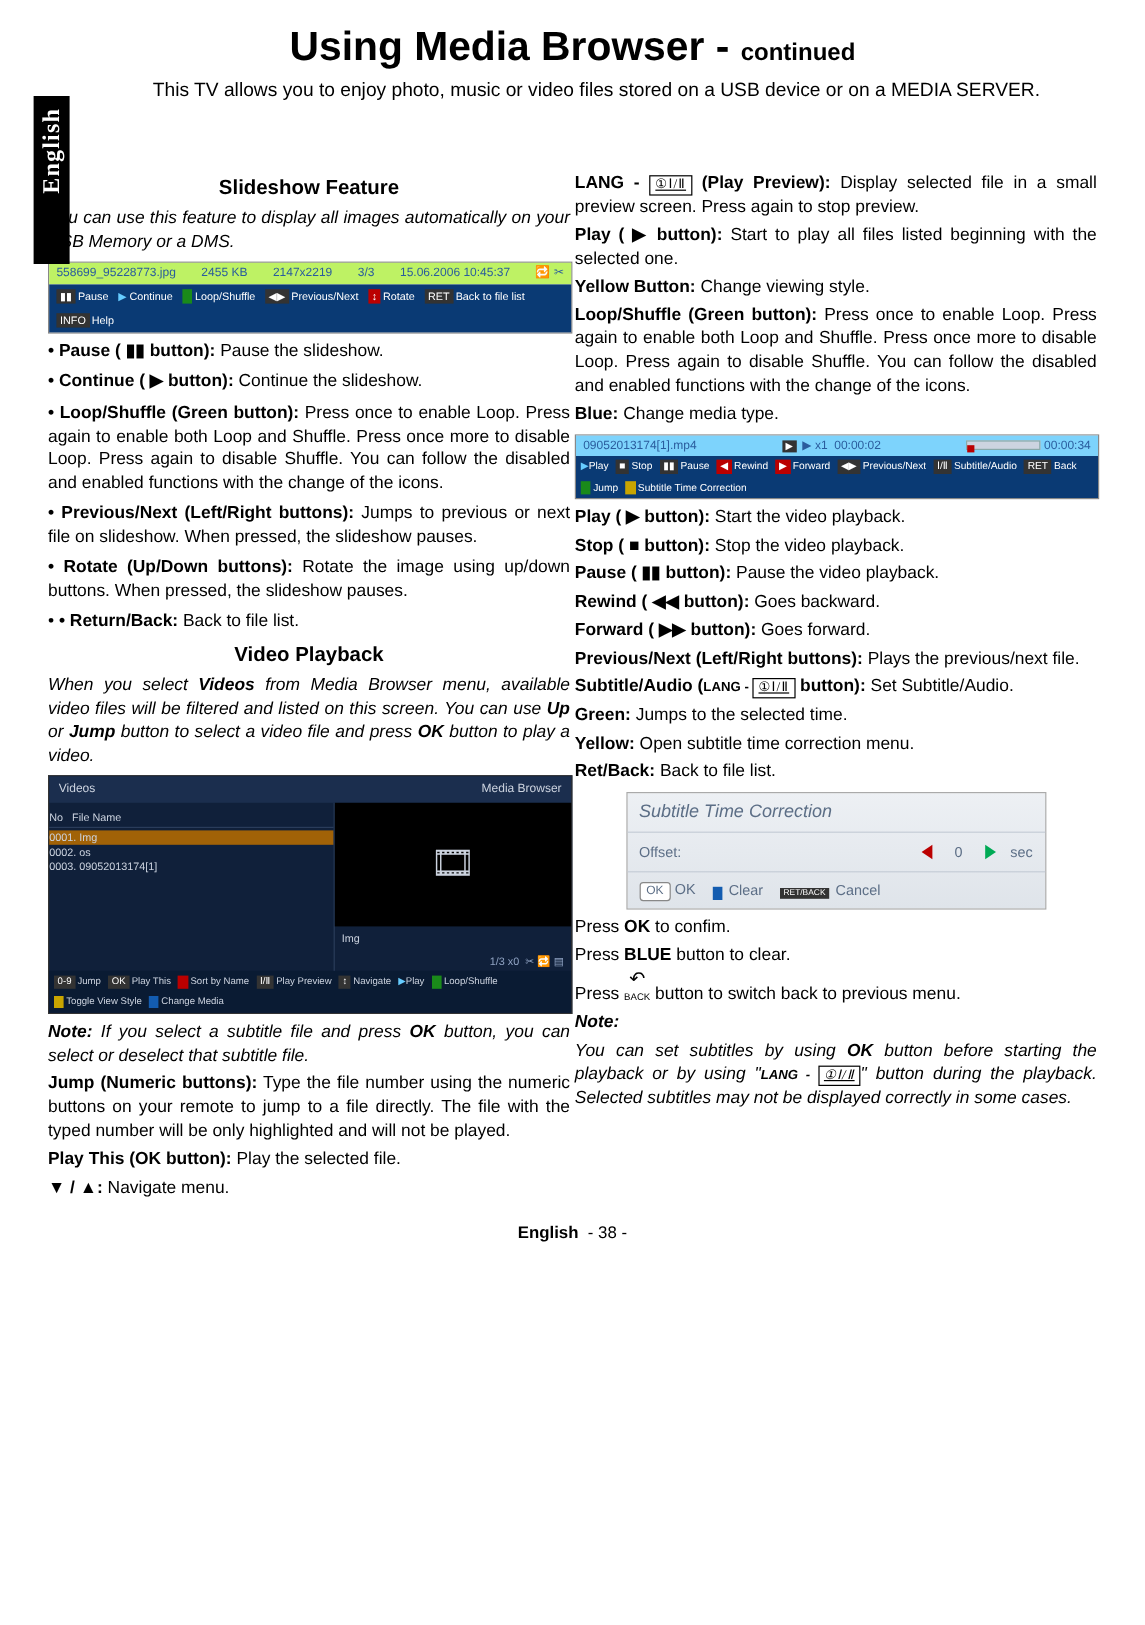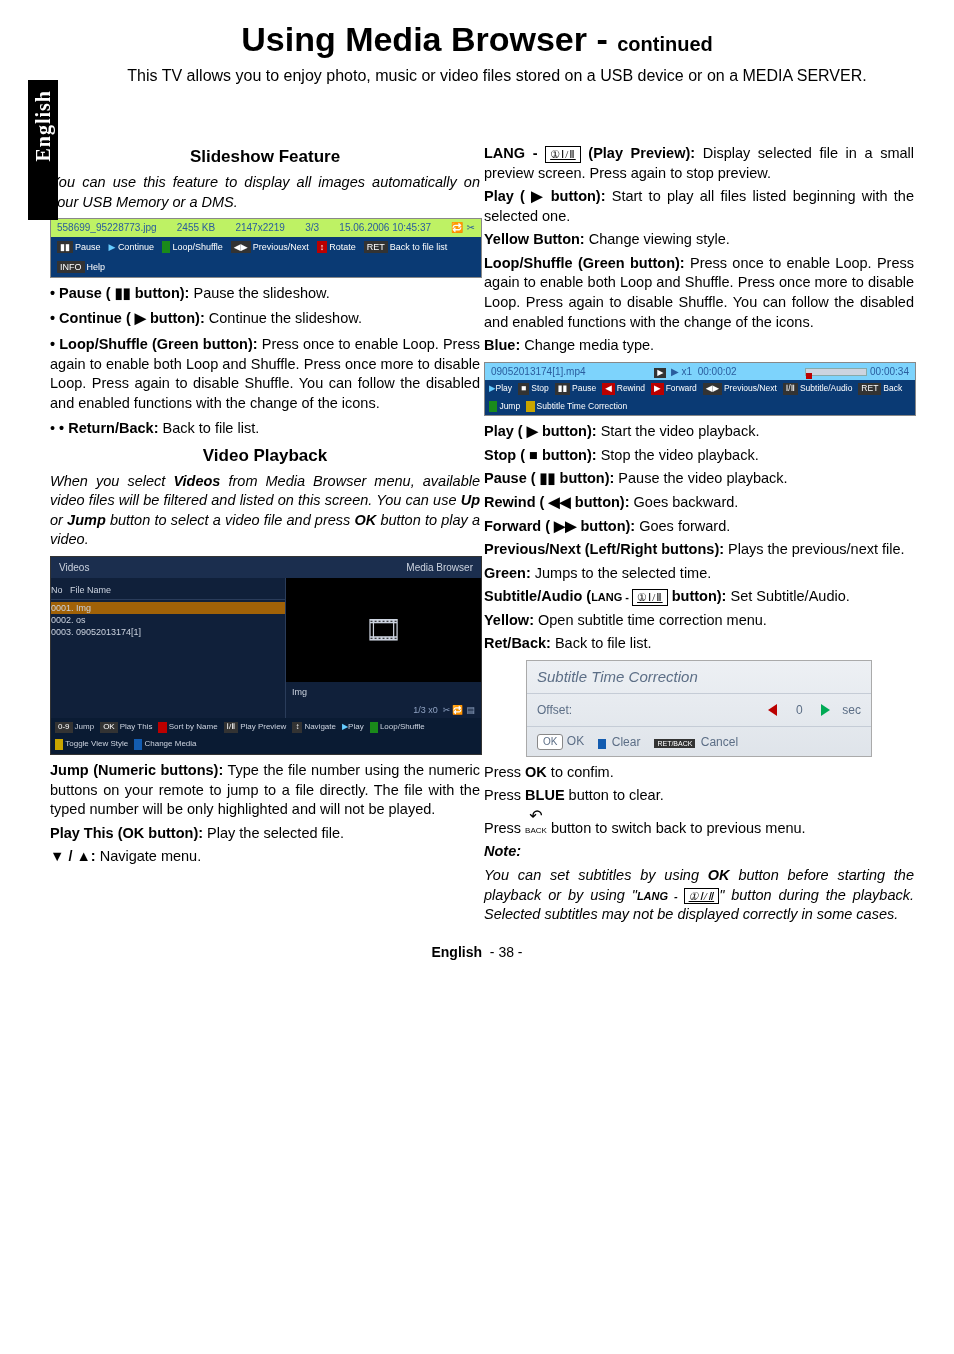--- a/index.html
+++ b/index.html
@@ -48,21 +48,20 @@
   }
   .sub {
     text-align: center;
     font-size: 16px;
     margin-bottom: 55px;
     margin-left:40px;
   }
   .columns {
     display: flex;
     gap: 4px;
-    margin-left: 10px;
     justify-content: space-between;
   }
   .col {
     flex: 1;
     font-size: 14.5px;
     line-height: 1.35;
   }
   .col p { margin: 4px 0; text-align: justify;}
   .section-h {
     text-align: center;
@@ -191,20 +190,22 @@
           <span><span class="chip r">↕</span><span>Rotate</span></span>
           <span><span class="chip">RET</span><span>Back to file list</span></span>
           <span><span class="chip">INFO</span><span>Help</span></span>
         </div>
       </div>
 
       <ul class="bul" style="list-style:none;padding-left:0;">
         <li><span class="bold">• Pause ( ▮▮ button):</span><span> Pause the slideshow.</span></li>
         <li><span class="bold">• Continue ( ▶ button):</span><span> Continue the slideshow.</span></li>
         <li><span class="bold">• Loop/Shuffle (Green button):</span><span> Press once to enable Loop. Press again to enable both Loop and Shuffle. Press once more to disable Loop. Press again to disable Shuffle. You can follow the disabled and enabled functions with the change of the icons.</span></li>
+        <li><span class="bold">• Previous/Next (Left/Right buttons):</span><span> Jumps to previous or next file on slideshow. When pressed, the slideshow pauses.</span></li>
+        <li><span class="bold">• Rotate (Up/Down buttons):</span><span> Rotate the image using up/down buttons. When pressed, the slideshow pauses.</span></li>
         <li style="list-style:none;">• <span class="bold" style="display:contents;">• Return/Back:</span><span> Back to file list.</span></li>
       </ul>
 
       <div class="section-h">Video Playback</div>
       <p class="italic">
         <span>When you select </span><span class="bold">Videos</span><span> from Media Browser menu, available video files will be filtered and listed on this screen. You can use </span><span class="bold">Up</span><span> or </span><span class="bold">Jump</span><span> button to select a video file and press </span><span class="bold">OK</span><span> button to play a video.</span>
       </p>
 
       <div class="video-panel">
         <div class="vhdr">
@@ -232,20 +233,21 @@
           <span><span class="chip r">&nbsp;</span><span>Sort by Name</span></span>
           <span><span class="chip">Ⅰ/Ⅱ</span><span>Play Preview</span></span>
           <span><span class="chip">↕</span><span>Navigate</span></span>
           <span><span style="color:#6cf;">▶</span><span>Play</span></span>
           <span><span class="chip g">&nbsp;</span><span>Loop/Shuffle</span></span>
           <span><span class="chip y">&nbsp;</span><span>Toggle View Style</span></span>
           <span><span class="chip b">&nbsp;</span><span>Change Media</span></span>
         </div>
       </div>
 
+      <p><span class="bold italic">Note:</span><span class="italic"> If you select a subtitle file and press </span><span class="bold italic">OK</span><span class="italic"> button, you can select or deselect that subtitle file.</span></p>
       <p><span class="bold">Jump (Numeric buttons):</span><span> Type the file number using the numeric buttons on your remote to jump to a file directly. The file with the typed number will be only highlighted and will not be played.</span></p>
       <p><span class="bold">Play This (OK button):</span><span> Play the selected file.</span></p>
       <p><span class="bold">▼ / ▲:</span><span> Navigate menu.</span></p>
     </div>
 
     <div class="col">
       <p><span class="bold">LANG - </span><span class="lang-box">①Ⅰ/Ⅱ</span><span class="bold"> (Play Preview):</span><span> Display selected file in a small preview screen. Press again to stop preview.</span></p>
       <p><span class="bold">Play ( ▶ button):</span><span> Start to play all files listed beginning with the selected one.</span></p>
       <p><span class="bold">Yellow Button:</span><span> Change viewing style.</span></p>
       <p><span class="bold">Loop/Shuffle (Green button):</span><span> Press once to enable Loop. Press again to enable both Loop and Shuffle. Press once more to disable Loop. Press again to disable Shuffle. You can follow the disabled and enabled functions with the change of the icons.</span></p>
@@ -270,22 +272,22 @@
           <span><span class="chip y">&nbsp;</span><span>Subtitle Time Correction</span></span>
         </div>
       </div>
 
       <p><span class="bold">Play ( ▶ button):</span><span> Start the video playback.</span></p>
       <p><span class="bold">Stop ( ■ button):</span><span> Stop the video playback.</span></p>
       <p><span class="bold">Pause ( ▮▮ button):</span><span> Pause the video playback.</span></p>
       <p><span class="bold">Rewind ( ◀◀ button):</span><span> Goes backward.</span></p>
       <p><span class="bold">Forward ( ▶▶ button):</span><span> Goes forward.</span></p>
       <p><span class="bold">Previous/Next (Left/Right buttons):</span><span> Plays the previous/next file.</span></p>
+      <p><span class="bold">Subtitle/Audio (</span><span class="bold sm">LANG - </span><span class="lang-box">①Ⅰ/Ⅱ</span><span class="bold"> button):</span><span> Set Subtitle/Audio.</span></p>
       <p><span class="bold">Green:</span><span> Jumps to the selected time.</span></p>
-      <p><span class="bold">Subtitle/Audio (</span><span class="bold sm">LANG - </span><span class="lang-box">①Ⅰ/Ⅱ</span><span class="bold"> button):</span><span> Set Subtitle/Audio.</span></p>
       <p><span class="bold">Yellow:</span><span> Open subtitle time correction menu.</span></p>
       <p><span class="bold">Ret/Back:</span><span> Back to file list.</span></p>
 
       <div class="subcorr">
         <div class="schdr">Subtitle Time Correction</div>
         <div class="sbody">
           <span style="color:#5c6e86;">Offset:</span>
           <span style="flex:1;"></span>
           <span class="tri l"></span>
           <span style="color:#5c6e86;min-width:20px;text-align:center;">0</span>

